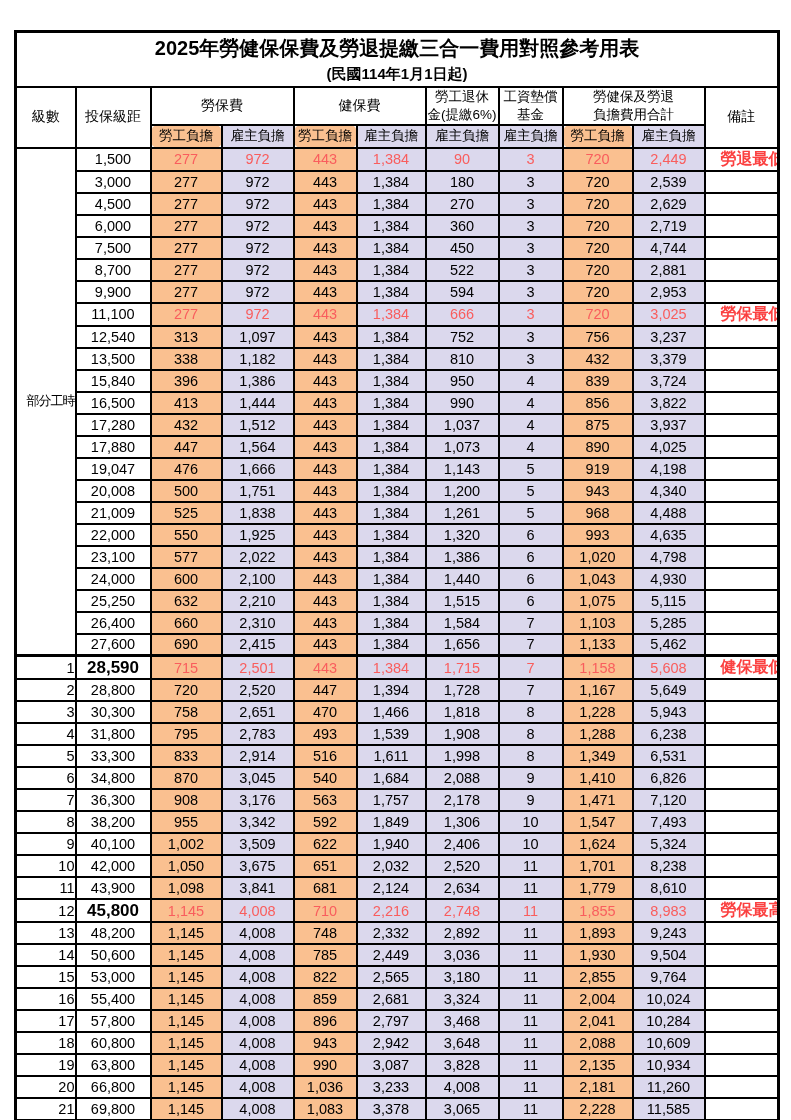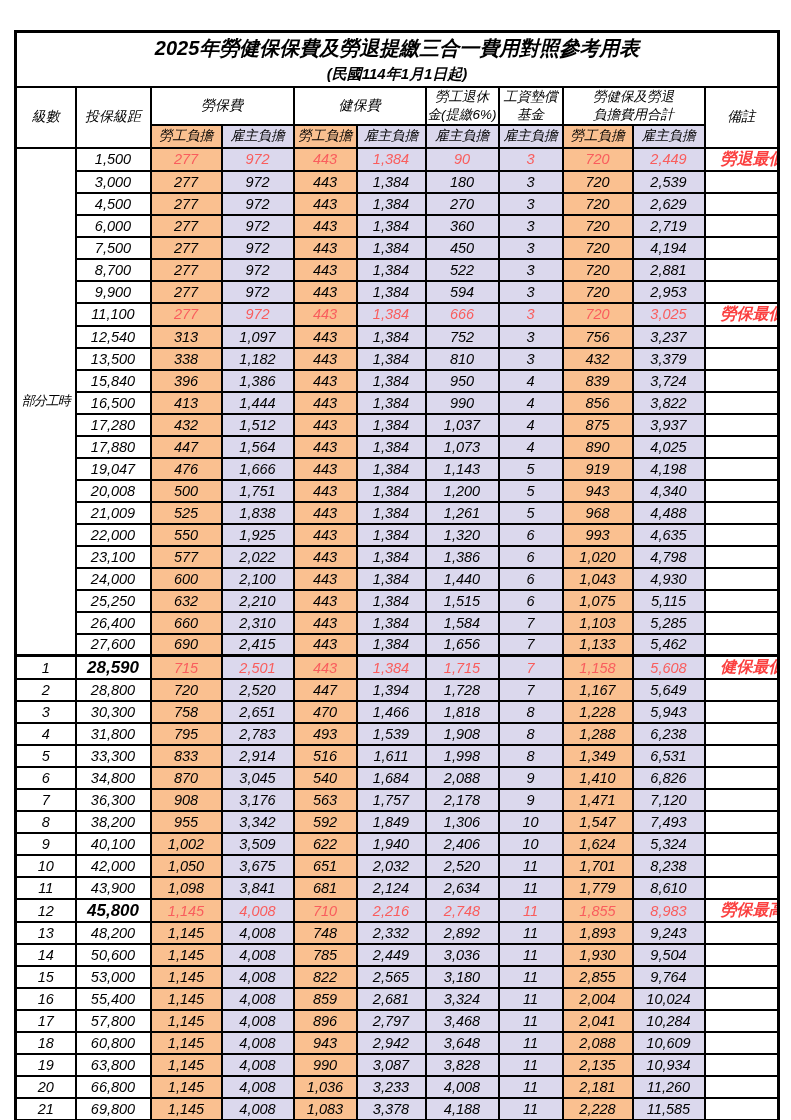--- a/index.html
+++ b/index.html
@@ -1,40 +1,40 @@
 <!DOCTYPE html>
 <html><head>
 <meta charset="utf-8">
 <style>
   * { box-sizing: border-box; margin: 0; padding: 0; }
   html,body { width: 791px; height: 1120px; background: #ffffff;
     font-family: "Liberation Sans", "DejaVu Sans", sans-serif; }
-  .sheet { position: relative; width: 780px; height: 1120px; font-style: italic; }
+  .sheet { position: relative; width: 780px; height: 1120px; }
   table { position: absolute; left: 14px; top: 30px; width: 763px;
     border-collapse: collapse; table-layout: fixed; border: 3px solid #000; }
   td, th { border: 2px solid #000; text-align: center; vertical-align: middle;
     overflow: hidden; white-space: nowrap; }
   .title-cell { height: 55px; background: #fff; }
   .title-line1 { font-size: 20px; font-weight: bold; line-height: 30px; }
   .title-line2 { font-size: 15px; font-weight: bold; line-height: 22px; }
   th { font-weight: normal; font-size: 14px; background: #fff; }
   tr.h-top th { height: 38px; }
   tr.h-top .two-line div { line-height: 18px; font-size: 13.5px; }
   tr.h-sub th { height: 23px; font-size: 13.5px; }
   tbody td { height: 22px; font-size: 14.5px; background: #fff; }
   .em { background: #FAC090 !important; }
   .er { background: #DBD8ED !important; }
-  th.em { background: #FAC090; }
+  th.em { background: #FAC090; border-radius: 7px; }
   th.er { background: #DBD8ED; }
   .red { color: #F95D5D; }
   .salary { font-size: 14.5px; }
   .salary.bold { font-weight: bold; font-size: 17px; }
   .remark-cell { font-size: 16px; font-weight: bold; color: #FB4040; padding: 0 15px; }
   tr.sep-top td { border-top: 3px solid #000; }
-  .level-cell { font-size: 14.5px; }
+  .level-cell { font-size: 14.5px; text-align: right; }
   .part-time { font-size: 13px; letter-spacing: -1px; padding: 0; }
 </style>
 </head>
 <body>
 
 <div class="sheet">
   <table>
     <colgroup>
       <col style="width:60px">
         <col style="width:75px">
@@ -137,21 +137,21 @@
         </tr>
         <tr>
           <td class="salary">7,500</td>
           <td class="em">277</td>
           <td class="er">972</td>
           <td class="em">443</td>
           <td class="er">1,384</td>
           <td class="er">450</td>
           <td class="er">3</td>
           <td class="em">720</td>
-          <td class="er">4,194</td>
+          <td class="er">4,744</td>
           <td class="remark-cell"></td>
         </tr>
         <tr>
           <td class="salary">8,700</td>
           <td class="em">277</td>
           <td class="er">972</td>
           <td class="em">443</td>
           <td class="er">1,384</td>
           <td class="er">522</td>
           <td class="er">3</td>
@@ -623,21 +623,21 @@
           <td class="er">11,260</td>
           <td class="remark-cell"></td>
         </tr>
         <tr>
           <td class="level-cell">21</td>
           <td class="salary">69,800</td>
           <td class="em">1,145</td>
           <td class="er">4,008</td>
           <td class="em">1,083</td>
           <td class="er">3,378</td>
-          <td class="er">4,188</td>
+          <td class="er">3,065</td>
           <td class="er">11</td>
           <td class="em">2,228</td>
           <td class="er">11,585</td>
           <td class="remark-cell"></td>
         </tr>
       </tbody>
   </table>
 </div>
 
 </body></html>

